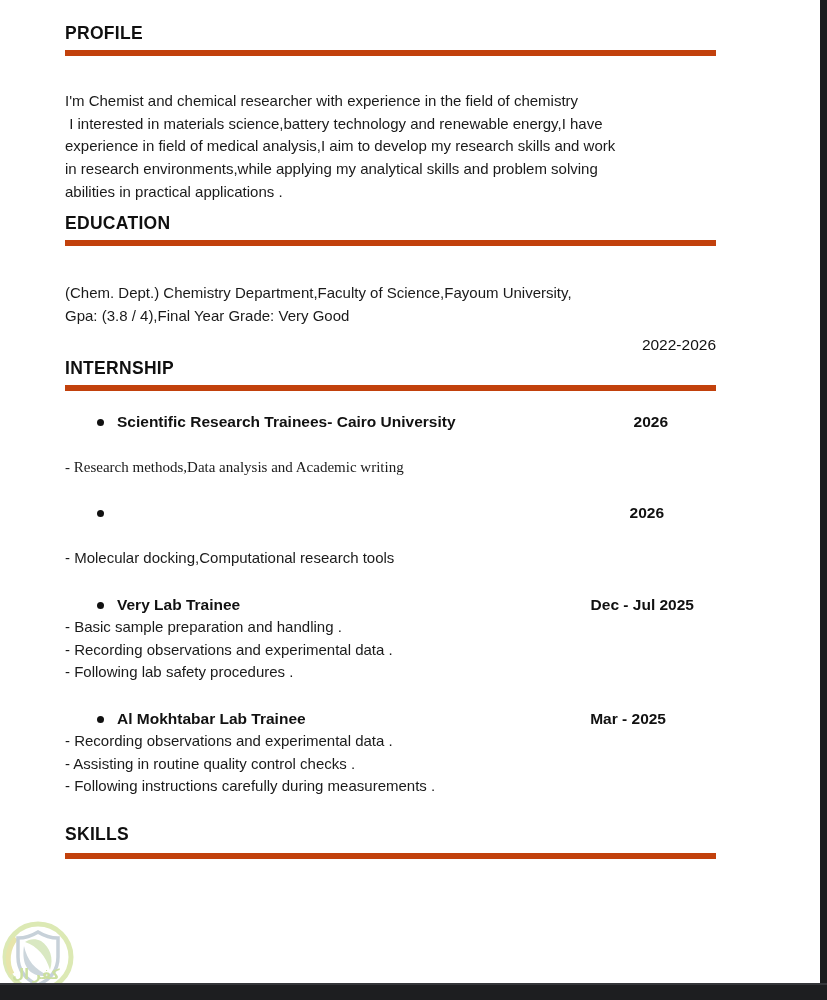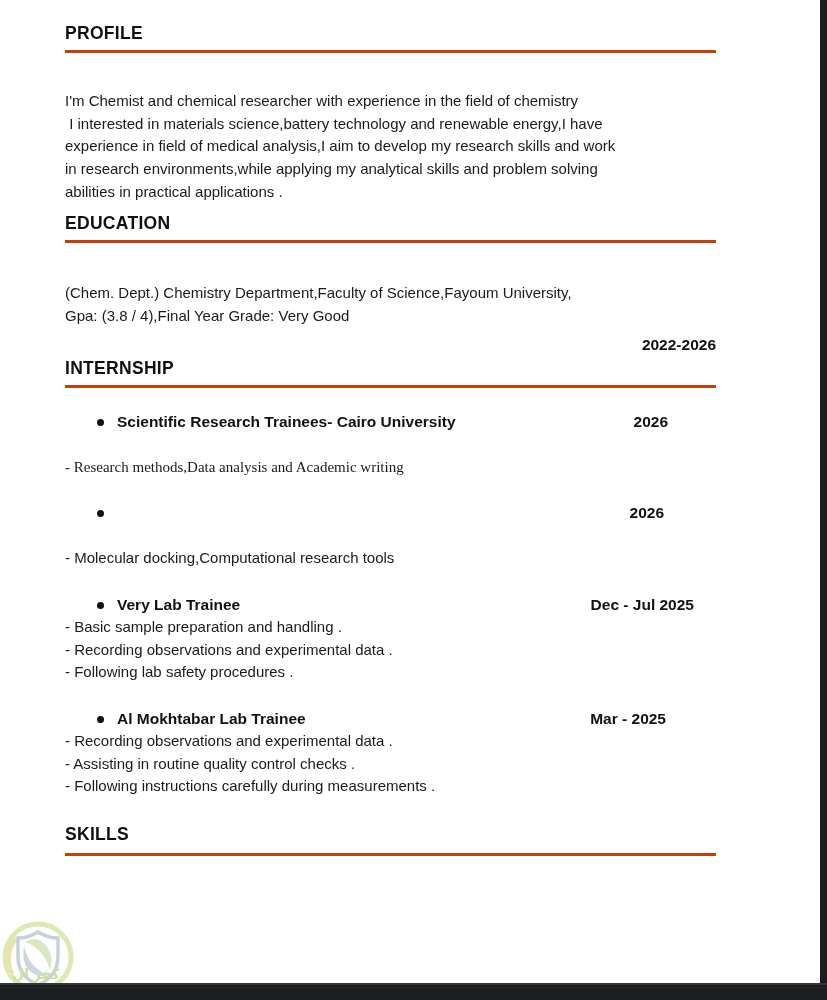--- a/index.html
+++ b/index.html
@@ -24,40 +24,40 @@
     position: absolute; left: 0; bottom: 0;
     width: 827px; height: 15px;
     background: #1d1e20; border-top: 2px solid #35363a;
     z-index: 3;
   }
   .section-heading {
     position: absolute; left: 65px; width: 651px;
     font-size: 17.5px; font-weight: bold; color: #101010;
     letter-spacing: 0.3px;
     padding-bottom: 6px;
-    border-bottom: 3px solid #c2410c;
+    border-bottom: 6px solid #c2410c;
   }
   #profile-heading   { top: 23px; }
   #education-heading { top: 213px; }
   #internship-heading{ top: 358px; }
   #skills-heading    { top: 824px; padding-bottom: 8px; }
 
   .body-text {
     position: absolute; left: 65px; width: 660px;
     font-size: 15px; line-height: 22.7px; color: #1a1a1a;
     white-space: pre-wrap;
     margin-top: 20px;
   }
   #profile-text   { top: 70px; }
   #education-text { top: 262px; }
 
   .date-range-row {
     position: absolute; left: 65px; width: 651px;
     top: 336px; text-align: right;
-    font-size: 15.5px; font-weight: bold; color: #111;
+    font-size: 15.5px; font-weight: normal; color: #111;
   }
 
   .bullet-row {
     position: absolute; left: 65px; width: 651px;
     font-size: 15.5px; font-weight: bold; color: #111;
     line-height: 20px;
   }
   .bullet-dot {
     position: absolute; left: 32px; top: 7px;
     width: 7px; height: 7px; border-radius: 50%;

